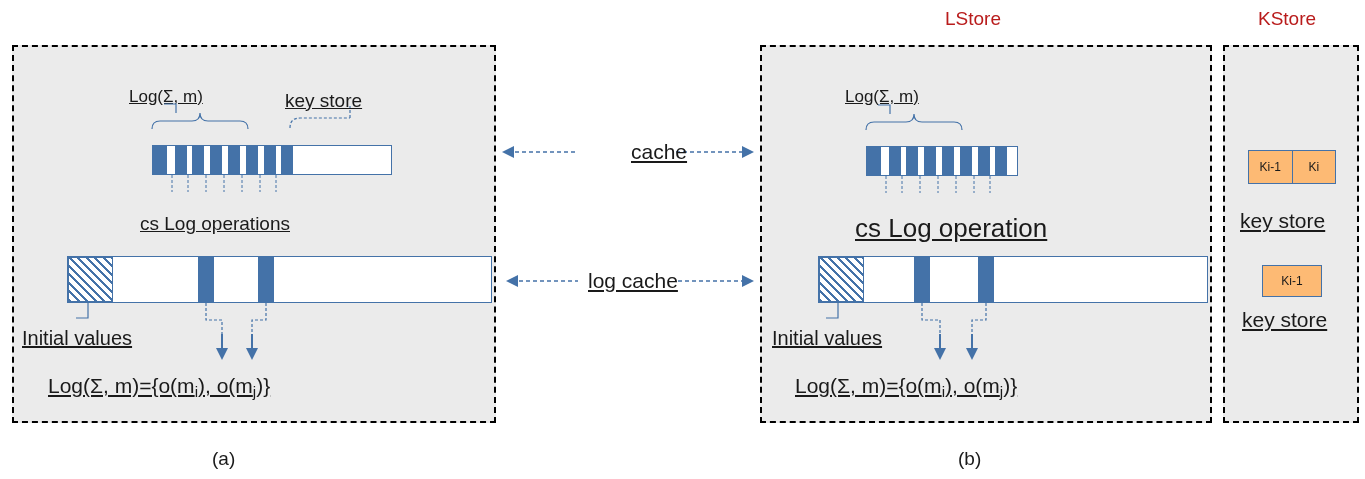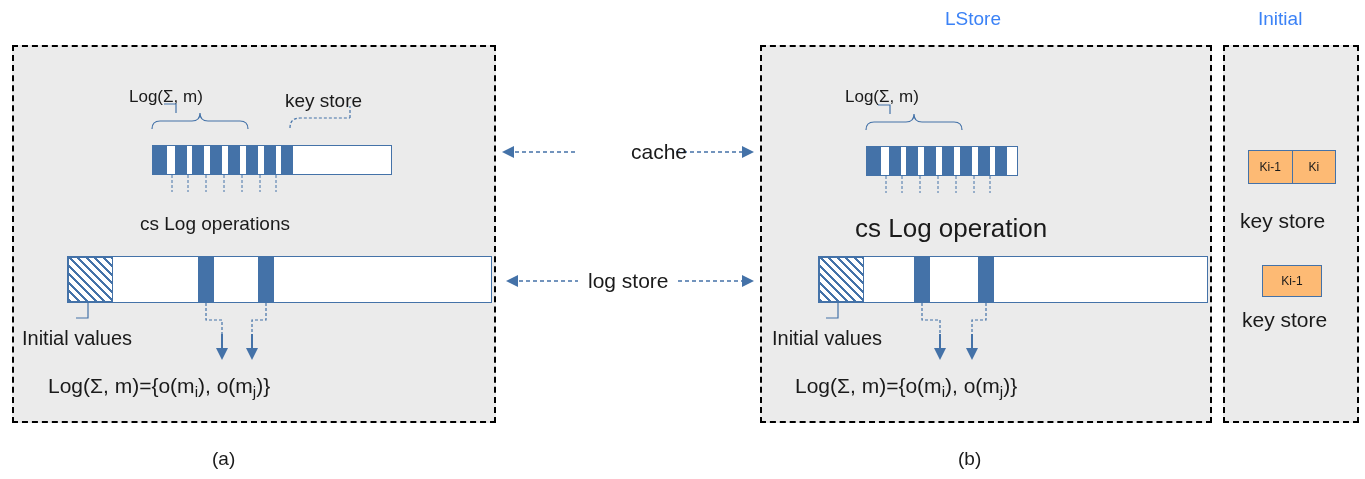--- a/index.html
+++ b/index.html
@@ -1,21 +1,21 @@
 <!DOCTYPE html>
 <html><head>
 <meta charset="utf-8">
 <style>
   html,body{margin:0;padding:0;background:#ffffff;}
   body{width:1365px;height:479px;position:relative;font-family:"Liberation Sans",sans-serif;color:#000;overflow:hidden;}
   .panel{position:absolute;background:#ebebeb;border:2.5px dashed #000;box-sizing:border-box;}
   .kpanel{position:absolute;background:#ebebeb;border:2.5px dashed #000;box-sizing:border-box;}
-  .lbl{position:absolute;white-space:nowrap;font-size:19px;color:#1a1a1a;}
+  .lbl{position:absolute;white-space:nowrap;font-size:19px;color:#1a1a1a;text-decoration:underline;}
   .lbl-big{font-size:21px;}
-  .title{position:absolute;white-space:nowrap;font-size:19px;color:#3b82f6;}
+  .title{position:absolute;white-space:nowrap;font-size:19px;color:#b91c1c;}
   .cap{position:absolute;font-size:19px;color:#1a1a1a;}
   
   .bar-outline{position:absolute;border:1.5px solid #4472a8;box-sizing:border-box;background:#fff;}
   .blk{position:absolute;background:#4472a8;}
   .hatch{position:absolute;border:1.5px solid #4472a8;box-sizing:border-box;
      background:repeating-linear-gradient(45deg,#4472a8 0 2px,#ffffff 2px 6px);}
   
   .cacherow{position:absolute;border:1.5px solid #4472a8;box-sizing:border-box;background:#fff;}
   svg{position:absolute;overflow:visible;}
   .kbox{position:absolute;border:1.5px solid #4472a8;box-sizing:border-box;background:#fdba74;display:flex;align-items:center;}
@@ -91,21 +91,21 @@
     <line x1="676" y1="152" x2="748" y2="152"></line>
     <line x1="512" y1="281" x2="578" y2="281"></line>
     <line x1="678" y1="281" x2="748" y2="281"></line>
   </g>
   <path d="M502,152 L514,146 L514,158 Z" fill="#4472a8"></path>
   <path d="M754,152 L742,146 L742,158 Z" fill="#4472a8"></path>
   <path d="M506,281 L518,275 L518,287 Z" fill="#4472a8"></path>
   <path d="M754,281 L742,275 L742,287 Z" fill="#4472a8"></path>
 </svg>
 <div class="lbl-big lbl" style="left:589px;top:140px;margin-left:42px;">cache</div>
-<div class="lbl-big lbl" style="left:588px;top:269px;">log store</div>
+<div class="lbl-big lbl" style="left:588px;top:269px;">log cache</div>
 
 <div class="title" style="left:945px;top:8px;">LStore</div>
 <div class="panel" style="left:760px;top:45px;width:452px;height:378px;"></div>
 
 <div class="lbl" style="left:845px;top:87px;font-size:17px;">Log(Σ, m)</div>
 
 <svg style="left:0;top:0;width:1365px;height:250px;">
   <path d="M866,130 q0,-8 8,-8 L906,122 q8,0 8,-8 q0,8 8,8 L954,122 q8,0 8,8" fill="none" stroke="#4472a8" stroke-width="1.2"></path>
   <path d="M890,114 L890,105 L878,105" fill="none" stroke="#4472a8" stroke-width="1.2"></path>
   <g stroke="#4472a8" stroke-width="1" stroke-dasharray="3,2">
@@ -149,21 +149,21 @@
 </svg>
 
 <div class="lbl" style="left:772px;top:327px;font-size:20px;">Initial values</div>
 
 <div class="lbl" style="left:795px;top:374px;font-size:21px;">
   <span>Log(Σ, m)={o(m</span><span class="sub">i</span><span>), o(m</span><span class="sub">j</span><span>)}</span>
 </div>
 
 <div class="cap" style="left:958px;top:448px;">(b)</div>
 
-<div class="title" style="left:1258px;top:8px;">Initial</div>
+<div class="title" style="left:1258px;top:8px;">KStore</div>
 <div class="kpanel" style="left:1223px;top:45px;width:136px;height:378px;"></div>
 
 <div class="kbox" style="left:1248px;top:150px;width:88px;height:34px;">
   <div class="kcell">Ki-1</div>
   <div class="kdiv"></div>
   <div class="kcell">Ki</div>
 </div>
 <div class="lbl" style="left:1240px;top:209px;font-size:21px;">key store</div>
 
 <div class="kbox" style="left:1262px;top:265px;width:60px;height:32px;">

